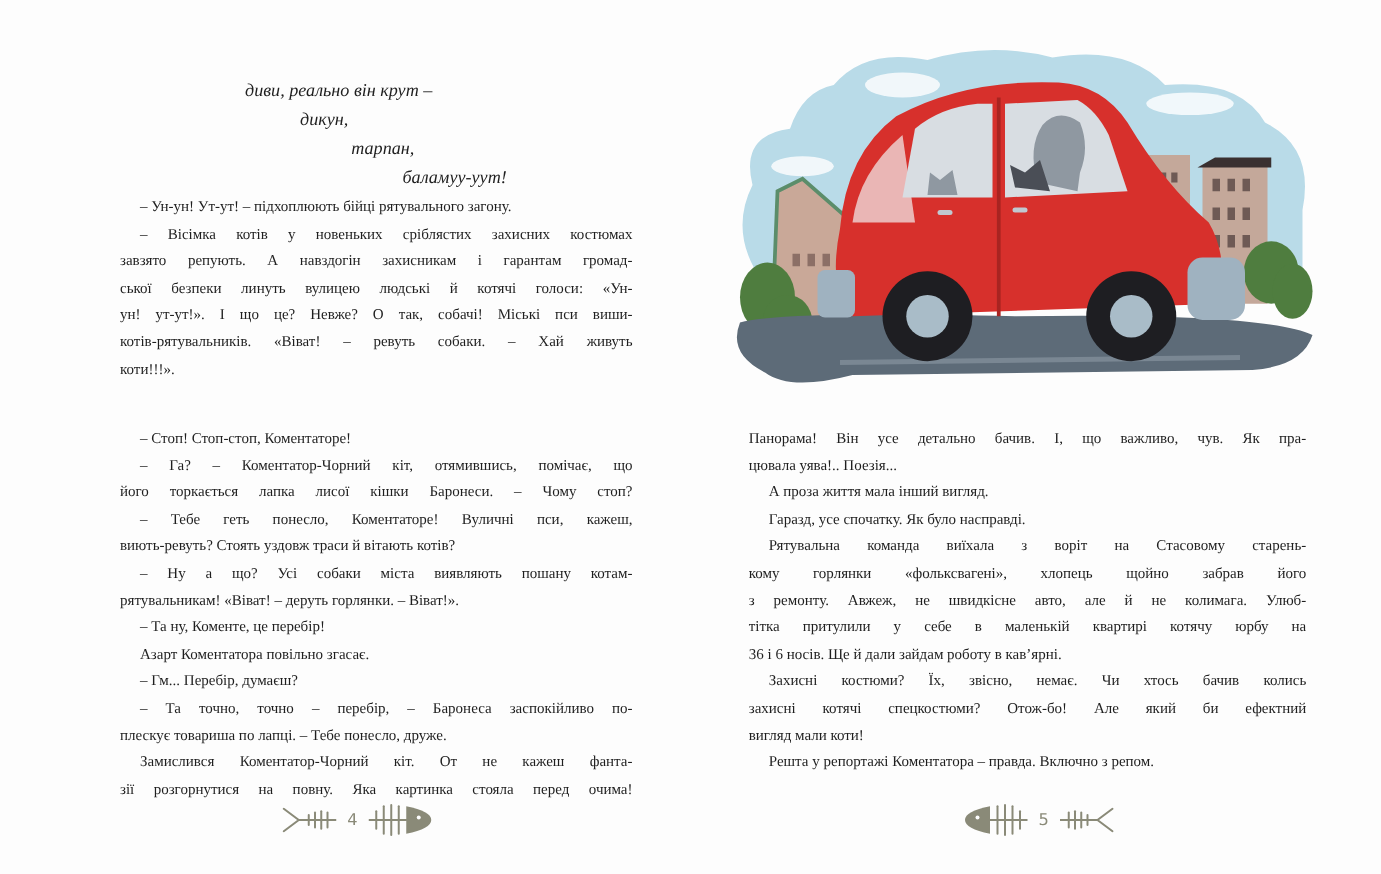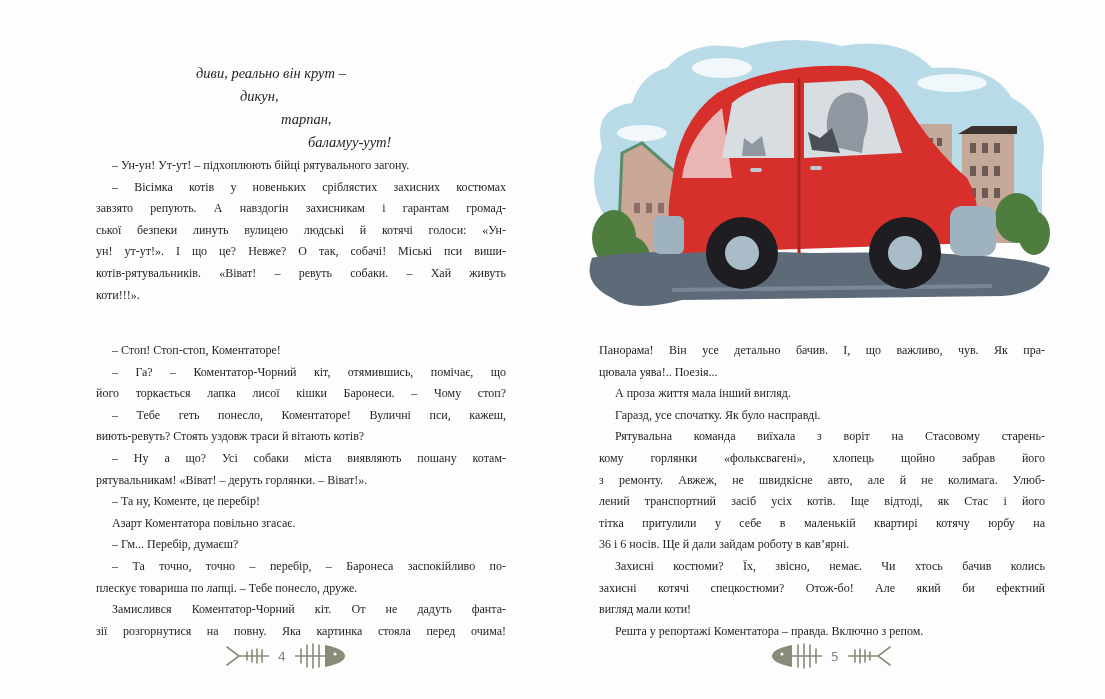--- a/index.html
+++ b/index.html
@@ -19,21 +19,21 @@
   .illus { position:absolute; left:20px; top:28px; width:482px; height:290px; }
 </style>
 </head>
 <body>
 
 <div class="page page-left">
   <div class="poem">
     <span class="pl" style="left:196px;top:0">диви, реально він крут –</span>
     <span class="pl" style="left:240px;top:23px">дикун,</span>
     <span class="pl" style="left:281px;top:46px">тарпан,</span>
-    <span class="pl" style="left:308px;top:69px">баламуу-уут!</span>
+    <span class="pl" style="left:322px;top:69px">баламуу-уут!</span>
   </div>
 
   <div class="text" id="lb1" style="left:96px;top:155px;width:410px;">
       <span class="ln ind">– Ун-ун! Ут-ут! – підхоплюють бійці рятувального загону.</span>
       <span class="ln j ind">– Вісімка котів у новеньких сріблястих захисних костюмах</span>
       <span class="ln j">завзято репують. А навздогін захисникам і гарантам громад-</span>
       <span class="ln j">ської безпеки линуть вулицею людські й котячі голоси: «Ун-</span>
       <span class="ln j">ун! ут-ут!». І що це? Невже? О так, собачі! Міські пси виши-</span>
       <span class="ln j">котів-рятувальників. «Віват! – ревуть собаки. – Хай живуть</span>
       <span class="ln">коти!!!».</span>
@@ -44,21 +44,21 @@
       <span class="ln j">його торкається лапка лисої кішки Баронеси. – Чому стоп?</span>
       <span class="ln j ind">– Тебе геть понесло, Коментаторе! Вуличні пси, кажеш,</span>
       <span class="ln">виють-ревуть? Стоять уздовж траси й вітають котів?</span>
       <span class="ln j ind">– Ну а що? Усі собаки міста виявляють пошану котам-</span>
       <span class="ln">рятувальникам! «Віват! – деруть горлянки. – Віват!».</span>
       <span class="ln ind">– Та ну, Коменте, це перебір!</span>
       <span class="ln ind">Азарт Коментатора повільно згасає.</span>
       <span class="ln ind">– Гм... Перебір, думаєш?</span>
       <span class="ln j ind">– Та точно, точно – перебір, – Баронеса заспокійливо по-</span>
       <span class="ln">плескує товариша по лапці. – Тебе понесло, друже.</span>
-      <span class="ln j ind">Замислився Коментатор-Чорний кіт. От не дадуть фанта-</span>
+      <span class="ln j ind">Замислився Коментатор-Чорний кіт. От не кажеш фанта-</span>
       <span class="ln j">зії розгорнутися на повну. Яка картинка стояла перед очима!</span>
     </div>
 
   <div class="folio" style="left:225px;">
     <svg width="44" height="26" viewBox="0 0 44 26">
       <g stroke="#8a8a78" stroke-width="1.6" fill="none" stroke-linecap="round">
         <path d="M2 4 L14 13 L2 22"></path>
           <path d="M14 13 L44 13"></path>
         <path d="M22 9 L22 17"></path>
           <path d="M27 7 L27 19"></path>
@@ -151,21 +151,20 @@
   </svg>
 
   <div class="text" id="rb" style="left:47px;top:340px;width:446px;">
       <span class="ln j">Панорама! Він усе детально бачив. І, що важливо, чув. Як пра-</span>
       <span class="ln">цювала уява!.. Поезія...</span>
       <span class="ln ind">А проза життя мала інший вигляд.</span>
       <span class="ln ind">Гаразд, усе спочатку. Як було насправді.</span>
       <span class="ln j ind">Рятувальна команда виїхала з воріт на Стасовому старень-</span>
       <span class="ln j">кому горлянки «фольксвагені», хлопець щойно забрав його</span>
       <span class="ln j">з ремонту. Авжеж, не швидкісне авто, але й не колимага. Улюб-</span>
-      <span class="ln j">лений транспортний засіб усіх котів. Іще відтоді, як Стас і його</span>
       <span class="ln j">тітка притулили у себе в маленькій квартирі котячу юрбу на</span>
       <span class="ln">36 і 6 носів. Ще й дали зайдам роботу в кав’ярні.</span>
       <span class="ln j ind">Захисні костюми? Їх, звісно, немає. Чи хтось бачив колись</span>
       <span class="ln j">захисні котячі спецкостюми? Отож-бо! Але який би ефектний</span>
       <span class="ln">вигляд мали коти!</span>
       <span class="ln ind">Решта у репортажі Коментатора – правда. Включно з репом.</span>
     </div>
 
   <div class="folio" style="left:218px;">
     <svg width="52" height="30" viewBox="0 0 52 30">

